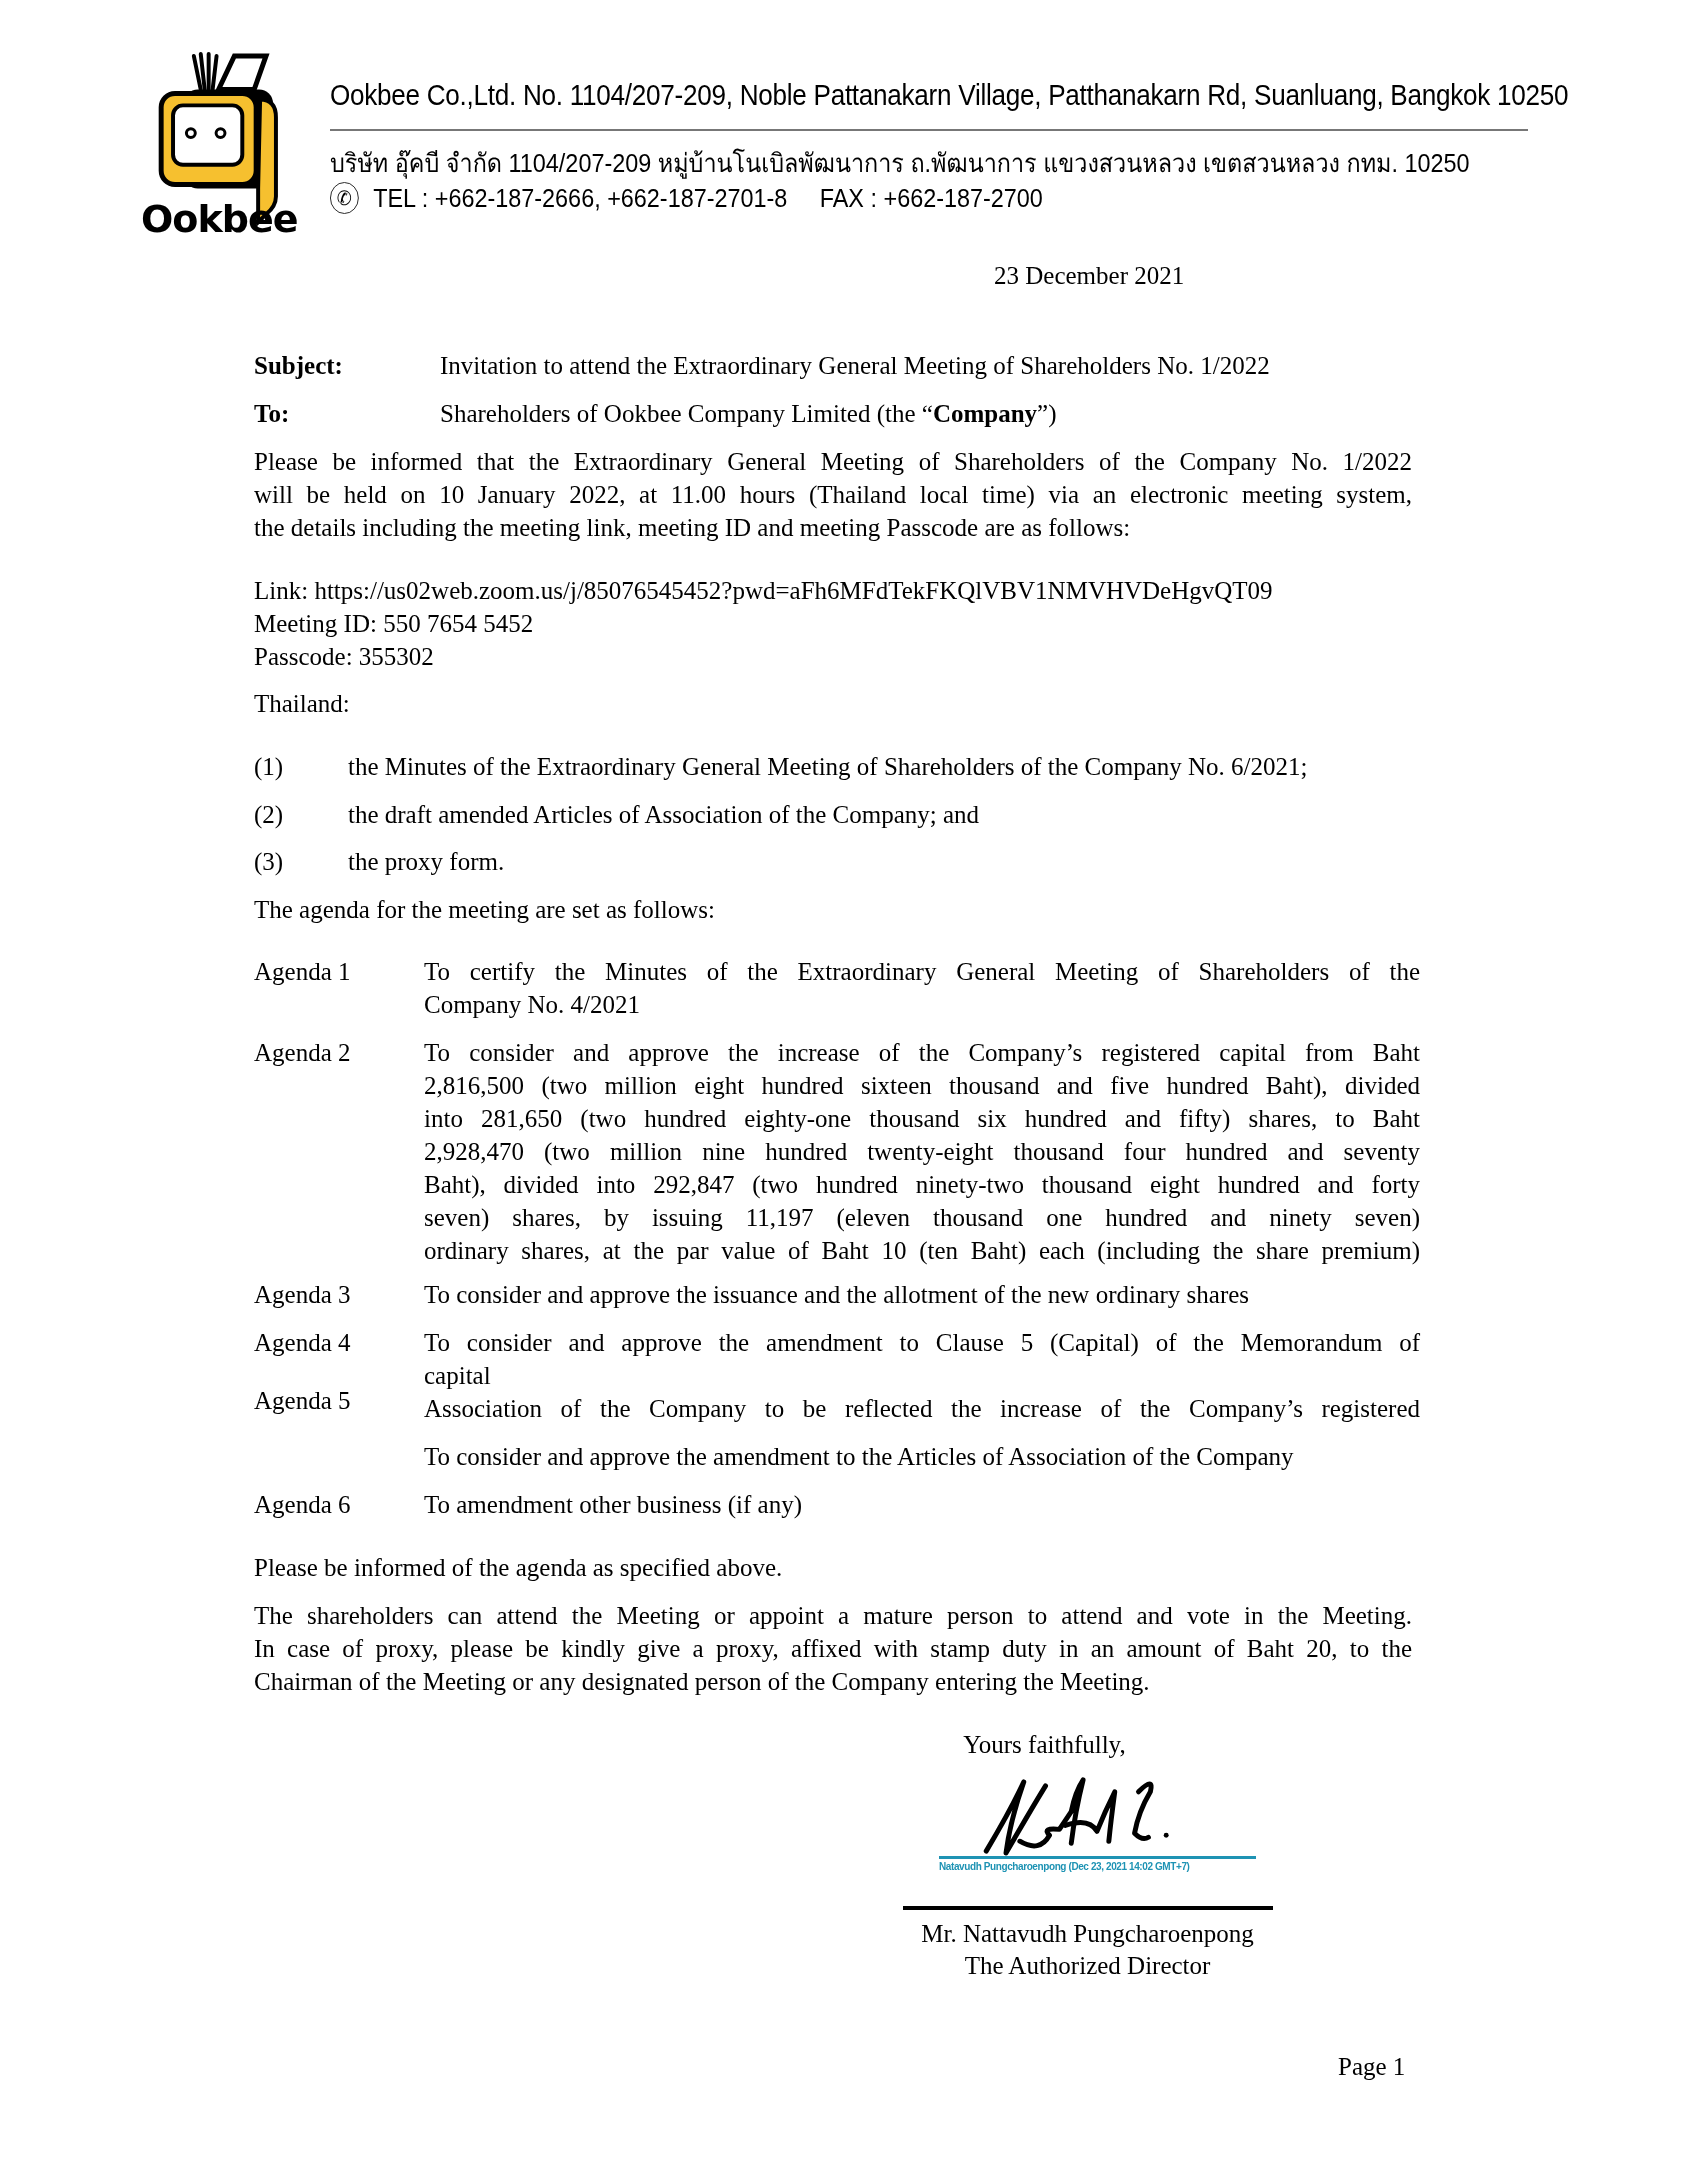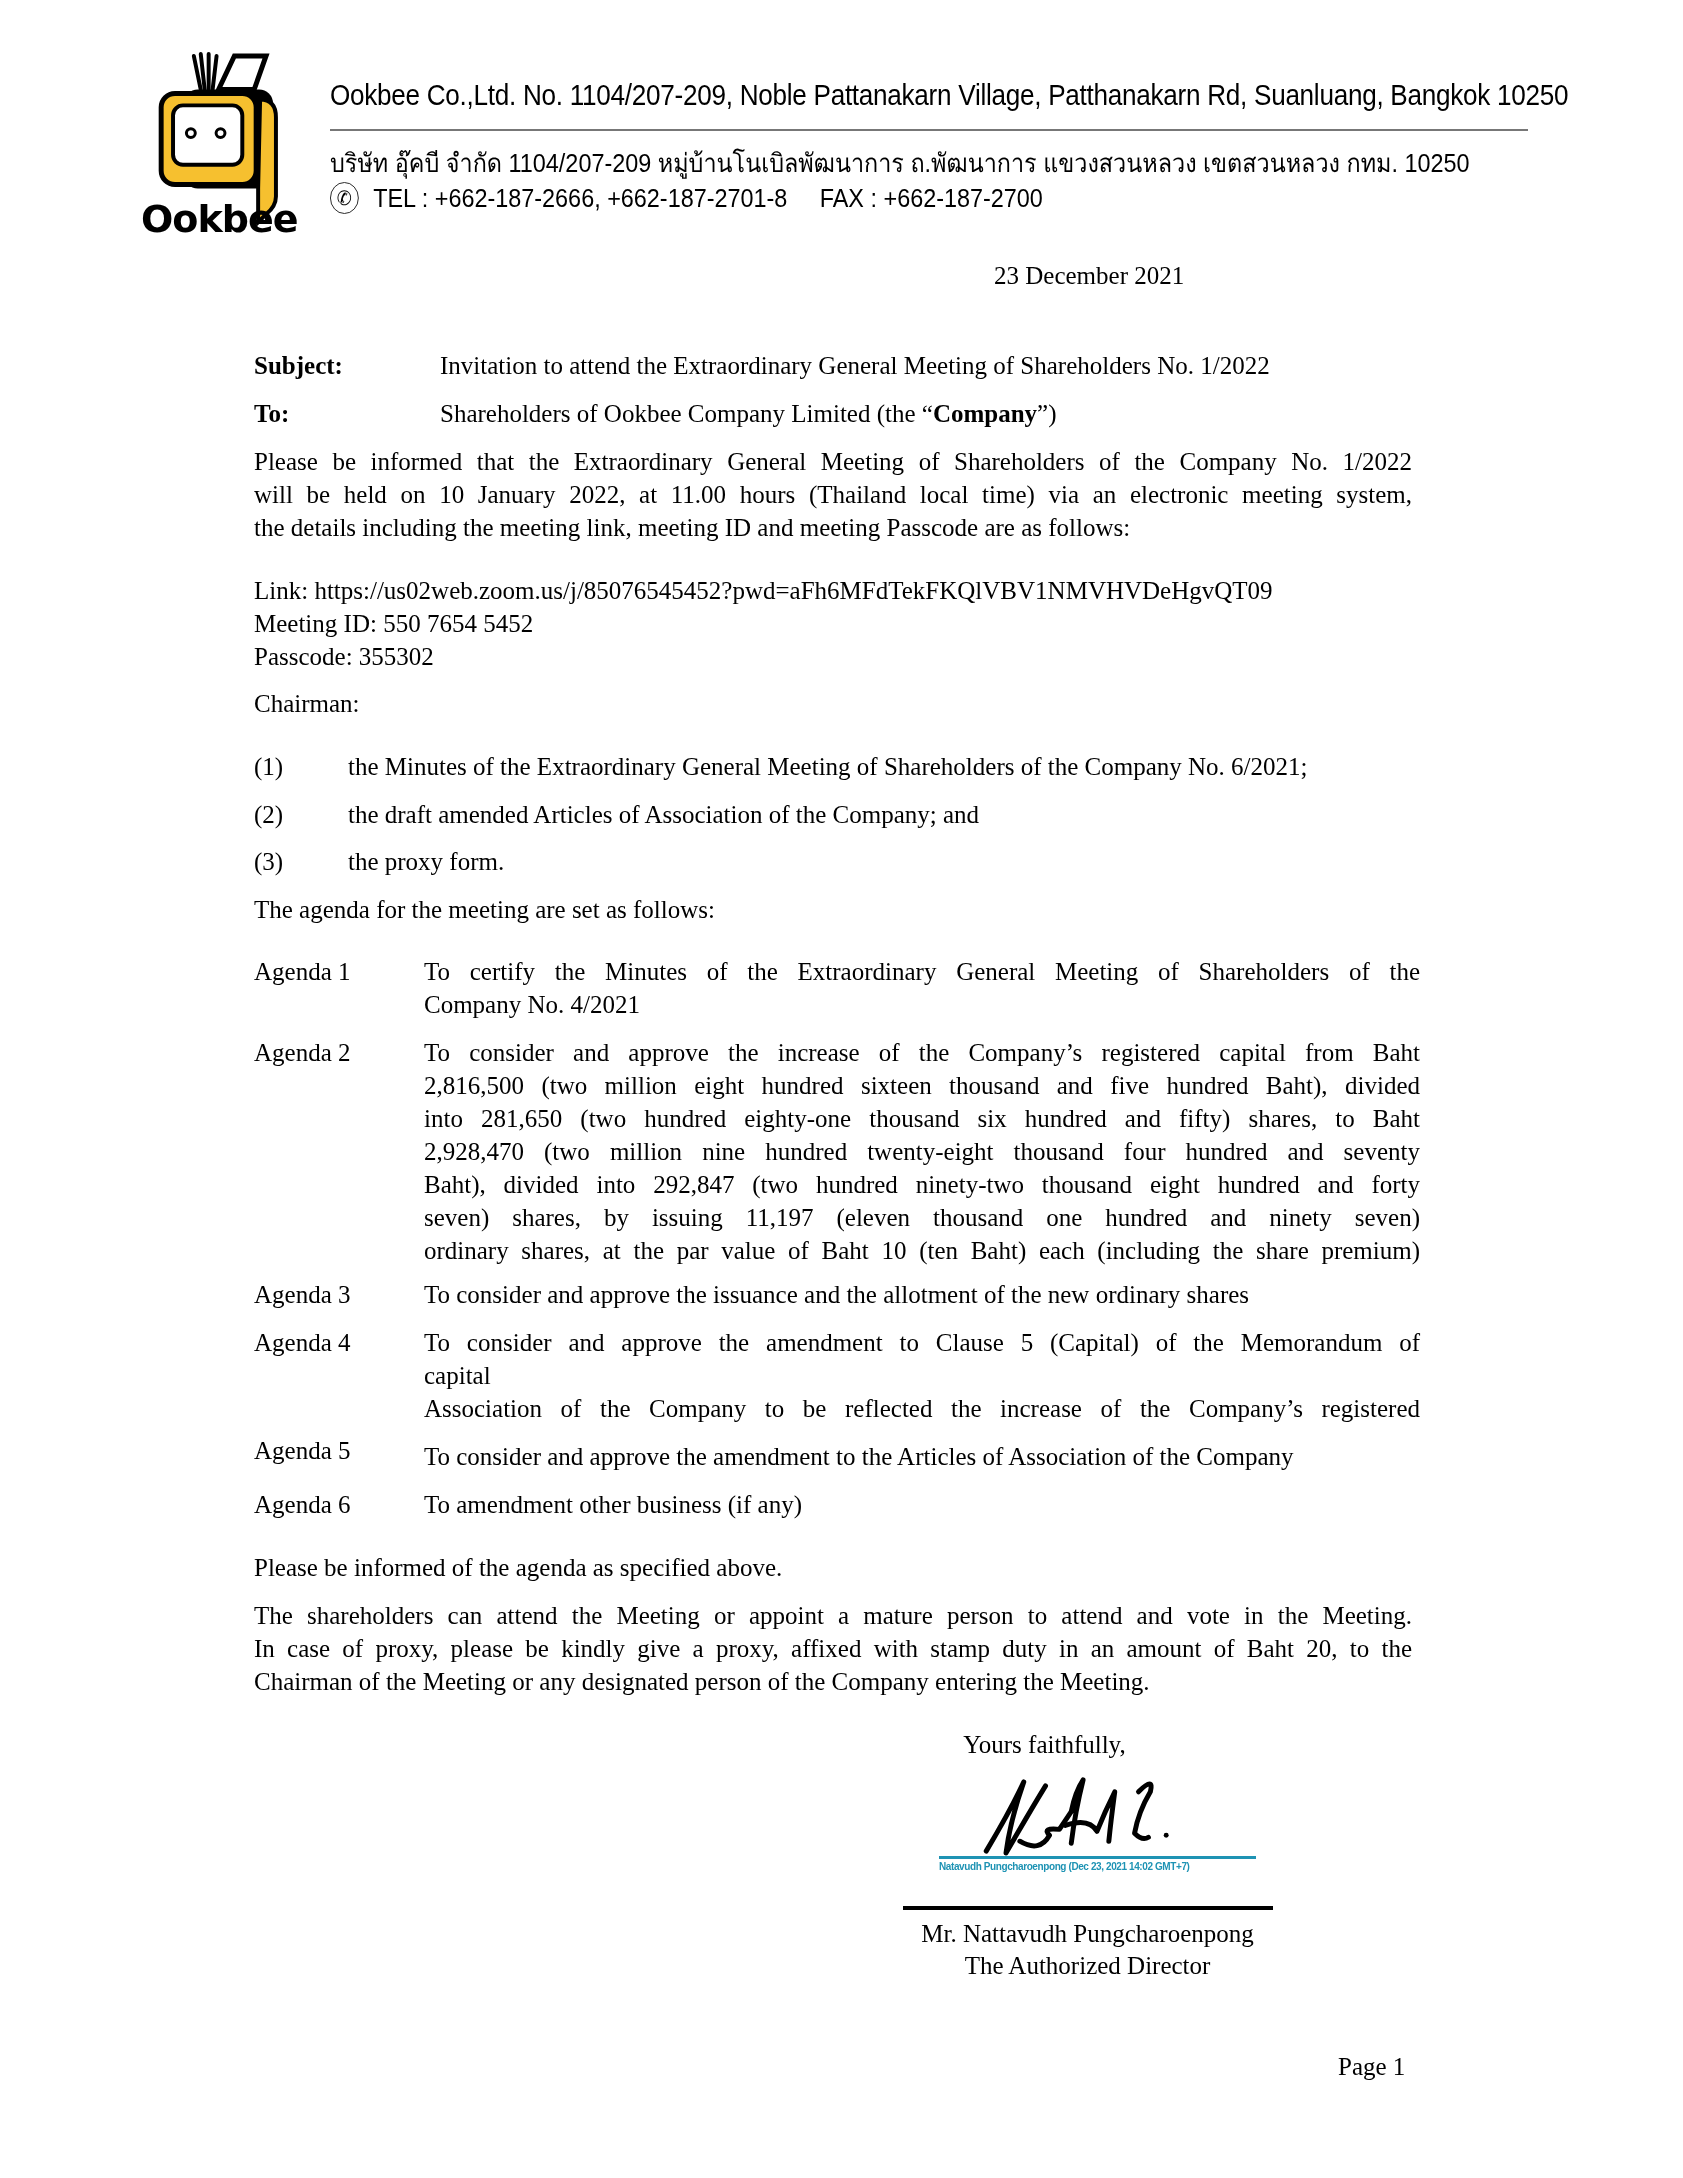--- a/index.html
+++ b/index.html
@@ -79,21 +79,21 @@
 <div class="abs para" style="top:445px;">
   <span class="line">Please be informed that the Extraordinary General Meeting of Shareholders of the Company No. 1/2022</span>
   <span class="line">will be held on 10 January 2022, at 11.00 hours (Thailand local time) via an electronic meeting system,</span>
   <span class="line last">the details including the meeting link, meeting ID and meeting Passcode are as follows:</span>
 </div>
 
 <div class="abs t" style="left:254px;top:574px;">Link: https://us02web.zoom.us/j/85076545452?pwd=aFh6MFdTekFKQlVBV1NMVHVDeHgvQT09</div>
 <div class="abs t" style="left:254px;top:607px;">Meeting ID: 550 7654 5452</div>
 <div class="abs t" style="left:254px;top:640px;">Passcode: 355302</div>
 
-<div class="abs t" style="left:254px;top:687px;">Chairman:</div>
+<div class="abs t" style="left:254px;top:687px;">Thailand:</div>
 <div class="abs t enc-num" style="top:750px;">(1)</div>
 <div class="abs t enc-txt" style="top:750px;">the Minutes of the Extraordinary General Meeting of Shareholders of the Company No. 6/2021;</div>
 <div class="abs t enc-num" style="top:798px;">(2)</div>
 <div class="abs t enc-txt" style="top:798px;">the draft amended Articles of Association of the Company; and</div>
 <div class="abs t enc-num" style="top:845px;">(3)</div>
 <div class="abs t enc-txt" style="top:845px;">the proxy form.</div>
 
 <div class="abs t" style="left:254px;top:893px;">The agenda for the meeting are set as follows:</div>
 
 <div class="abs t ag-lbl" style="top:955px;">Agenda 1</div>
@@ -118,21 +118,21 @@
   <span class="line last">To consider and approve the issuance and the allotment of the new ordinary shares</span>
 </div>
 
 <div class="abs t ag-lbl" style="top:1326px;">Agenda 4</div>
 <div class="abs t ag-txt" style="top:1326px;">
   <span class="line">To consider and approve the amendment to Clause 5 (Capital) of the Memorandum of</span>
   <span class="line last">capital</span>
   <span class="line">Association of the Company to be reflected the increase of the Company’s registered</span>
 </div>
 
-<div class="abs t ag-lbl" style="top:1434px;">Agenda 5</div>
+<div class="abs t ag-lbl" style="top:1384px;">Agenda 5</div>
 <div class="abs t ag-txt" style="top:1440px;">
   <span class="line last">To consider and approve the amendment to the Articles of Association of the Company</span>
 </div>
 
 <div class="abs t ag-lbl" style="top:1488px;">Agenda 6</div>
 <div class="abs t ag-txt" style="top:1488px;">
   <span class="line last">To amendment other business (if any)</span>
 </div>
 
 <div class="abs t" style="left:254px;top:1551px;">Please be informed of the agenda as specified above.</div>

